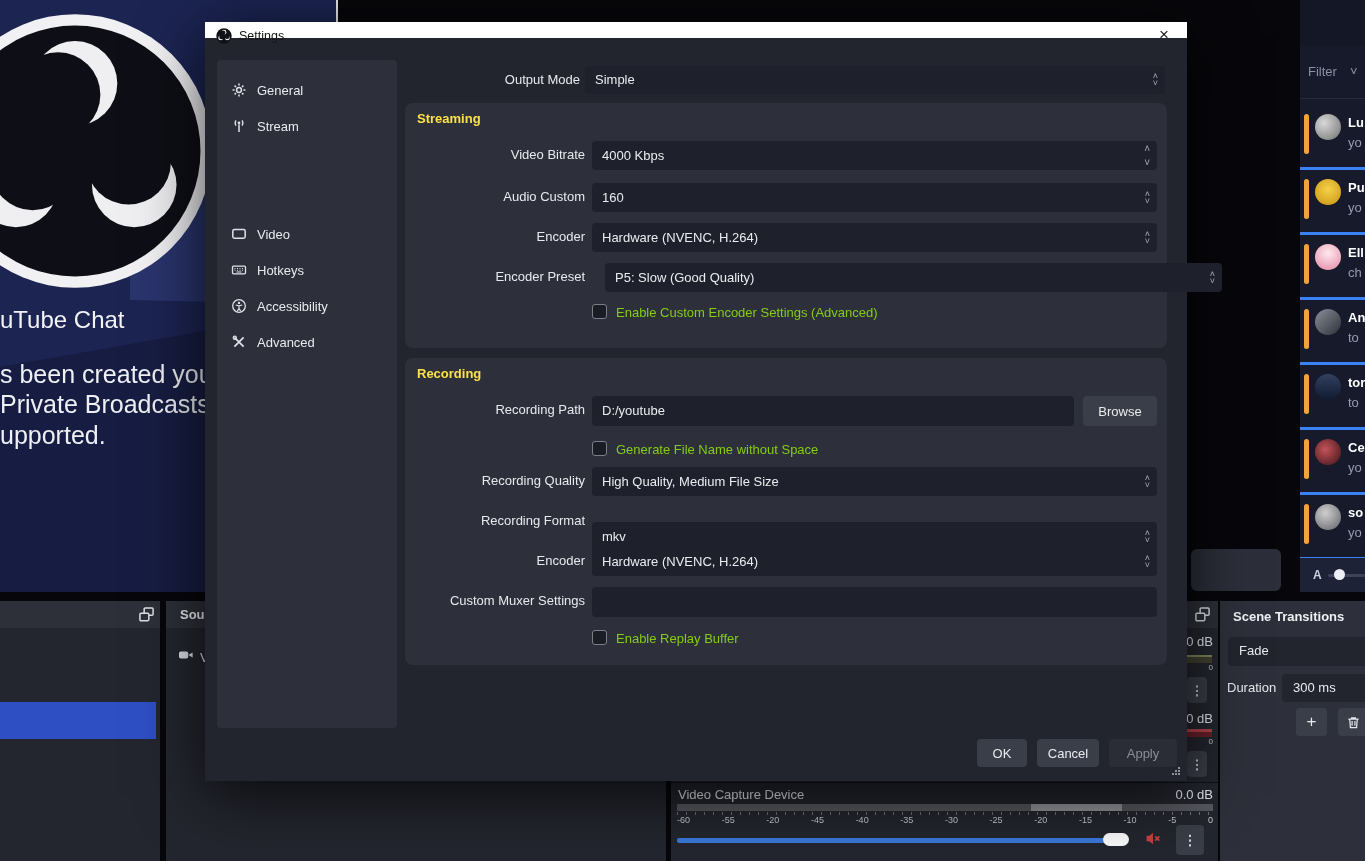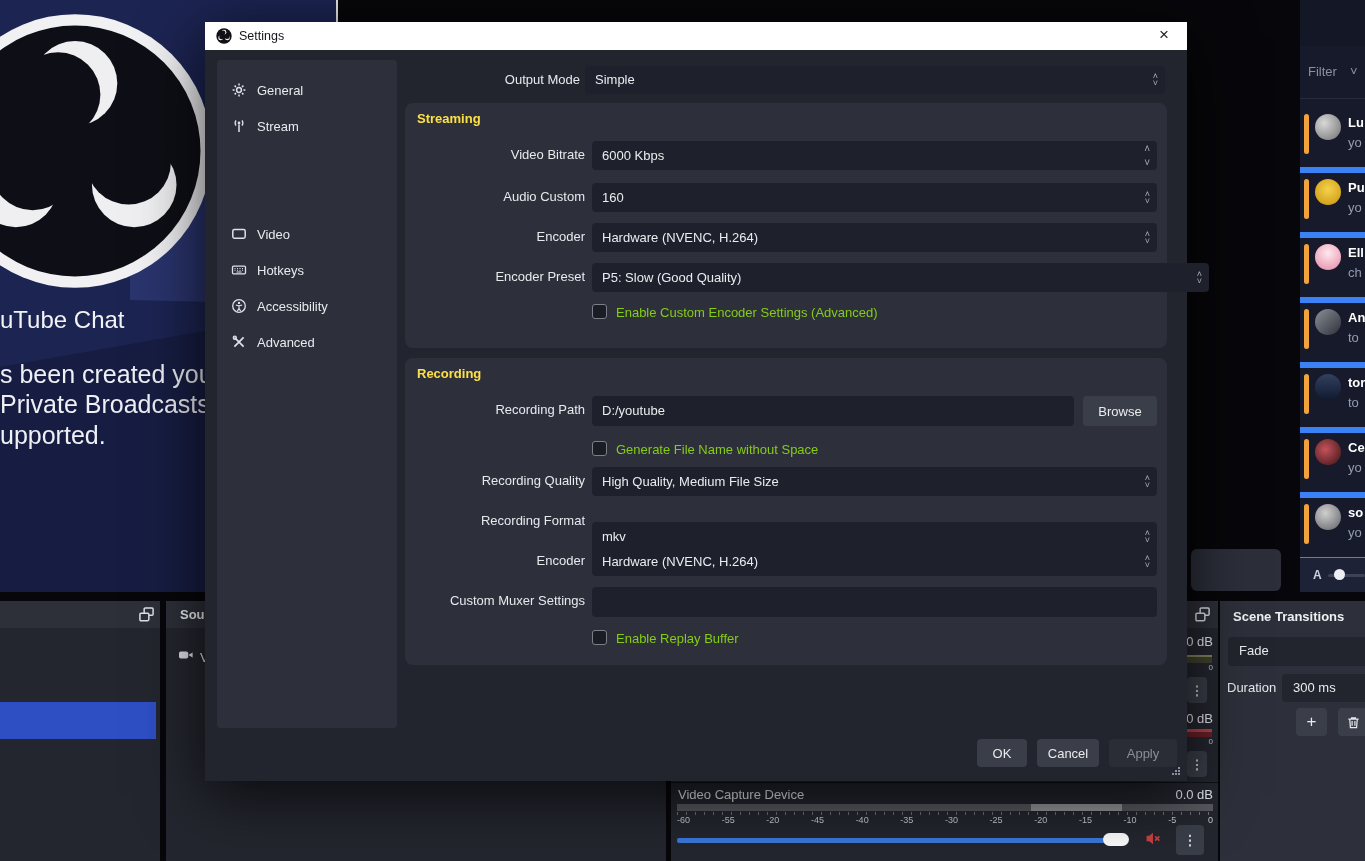--- a/index.html
+++ b/index.html
@@ -44,32 +44,32 @@
   .sctfld{position:absolute;background:#23252e;border-radius:4px;font-size:13px;color:#e9ebef;
         line-height:28px;padding-left:11px;box-sizing:border-box;}
   .sctbtn{position:absolute;width:31px;height:28px;background:#3a3e48;border-radius:4px;color:#e8eaee;
         display:flex;align-items:center;justify-content:center;}
 
   
   .chatdock{position:absolute;left:1300px;top:0;width:65px;height:592px;background:#171a2b;overflow:hidden;}
   .cd-top{position:absolute;left:0;top:0;width:65px;height:46px;background:#141726;}
   .cd-filter{position:absolute;left:0;right:0;top:46px;height:52px;border-bottom:1px solid #272b3f;
         color:#8a90a5;font-size:13px;}
-  .crow{position:absolute;left:0;width:65px;height:65px;border-bottom:6px solid #3b82f6;}
+  .crow{position:absolute;left:0;width:65px;height:65px;border-bottom:3px solid #3b82f6;}
   .obar{position:absolute;left:4px;top:12px;width:5px;height:40px;border-radius:3px;background:#f2a33c;}
   .avat{position:absolute;left:15px;top:12px;width:26px;height:26px;border-radius:50%;}
   .cname{position:absolute;left:48px;top:13px;font-size:13px;font-weight:bold;color:#fff;white-space:nowrap;}
   .csub{position:absolute;left:48px;top:33px;font-size:13px;color:#939cb2;white-space:nowrap;}
   .arow{position:absolute;left:0;top:558px;width:65px;height:34px;background:#1e2236;}
   .popover{position:absolute;left:1191px;top:549px;width:90px;height:42px;background:#2c2f3a;border-radius:6px;}
 
   
   .dialog{position:absolute;left:205px;top:22px;width:982px;height:759px;background:#23252e;
         box-shadow:0 14px 60px rgba(0,0,0,.75);}
-  .tbar{position:absolute;left:0;top:0;right:0;height:28px;background:#ffffff;}
+  .tbar{position:absolute;left:0;top:0;right:0;height:16px;background:#ffffff;}
   .ttitle{position:absolute;left:34px;top:7px;font-size:12.5px;color:#15161a;}
   .tclose{position:absolute;right:12px;top:3px;font-size:17px;color:#1d1e22;width:22px;text-align:center;cursor:default;}
 
   .sbar{position:absolute;left:12px;top:38px;width:180px;height:668px;background:#2d303a;border-radius:4px;}
   .sitem{position:absolute;left:6px;right:6px;height:30px;display:flex;align-items:center;gap:10px;
         padding-left:8px;border-radius:4px;color:#e8eaee;font-size:13px;box-sizing:border-box;}
   .sitem.sel{background:#3245c8;height:32px;}
   .sic{width:16px;height:16px;flex:0 0 16px;}
   .focusbox{position:absolute;left:30px;right:4px;top:4px;bottom:4px;border:1px dotted #bcc6f2;border-radius:2px;}
 
@@ -340,21 +340,21 @@
       <span class="chev">
           <i>˄</i>
           <i>˅</i>
         </span>
     </div>
 
     <div class="grp" style="top:81px;height:245px">
       <div class="gtitle">Streaming</div>
       <div class="lbl" style="left:10px;top:44px">Video Bitrate</div>
       <div class="fld" style="left:187px;top:38px;width:565px">
-        <span>6000 Kbps</span>
+        <span>4000 Kbps</span>
         <span class="chev spin">
             <i>˄</i>
             <i>˅</i>
           </span>
       </div>
       <div class="lbl" style="left:10px;top:86px">Audio Custom</div>
       <div class="fld" style="left:187px;top:80px;width:565px">
         <span>160</span>
         <span class="chev">
             <i>˄</i>
@@ -363,21 +363,21 @@
       </div>
       <div class="lbl" style="left:10px;top:126px">Encoder</div>
       <div class="fld" style="left:187px;top:120px;width:565px">
         <span>Hardware (NVENC, H.264)</span>
         <span class="chev">
             <i>˄</i>
             <i>˅</i>
           </span>
       </div>
       <div class="lbl" style="left:10px;top:166px">Encoder Preset</div>
-      <div class="fld" style="left:187px;top:160px;width:617px">
+      <div class="fld" style="left:200px;top:160px;width:617px">
         <span>P5: Slow (Good Quality)</span>
         <span class="chev">
             <i>˄</i>
             <i>˅</i>
           </span>
       </div>
       <div class="cb" style="left:187px;top:201px"></div>
       <div class="cbl" style="left:211px;top:202px">Enable Custom Encoder Settings (Advanced)</div>
     </div>
 

